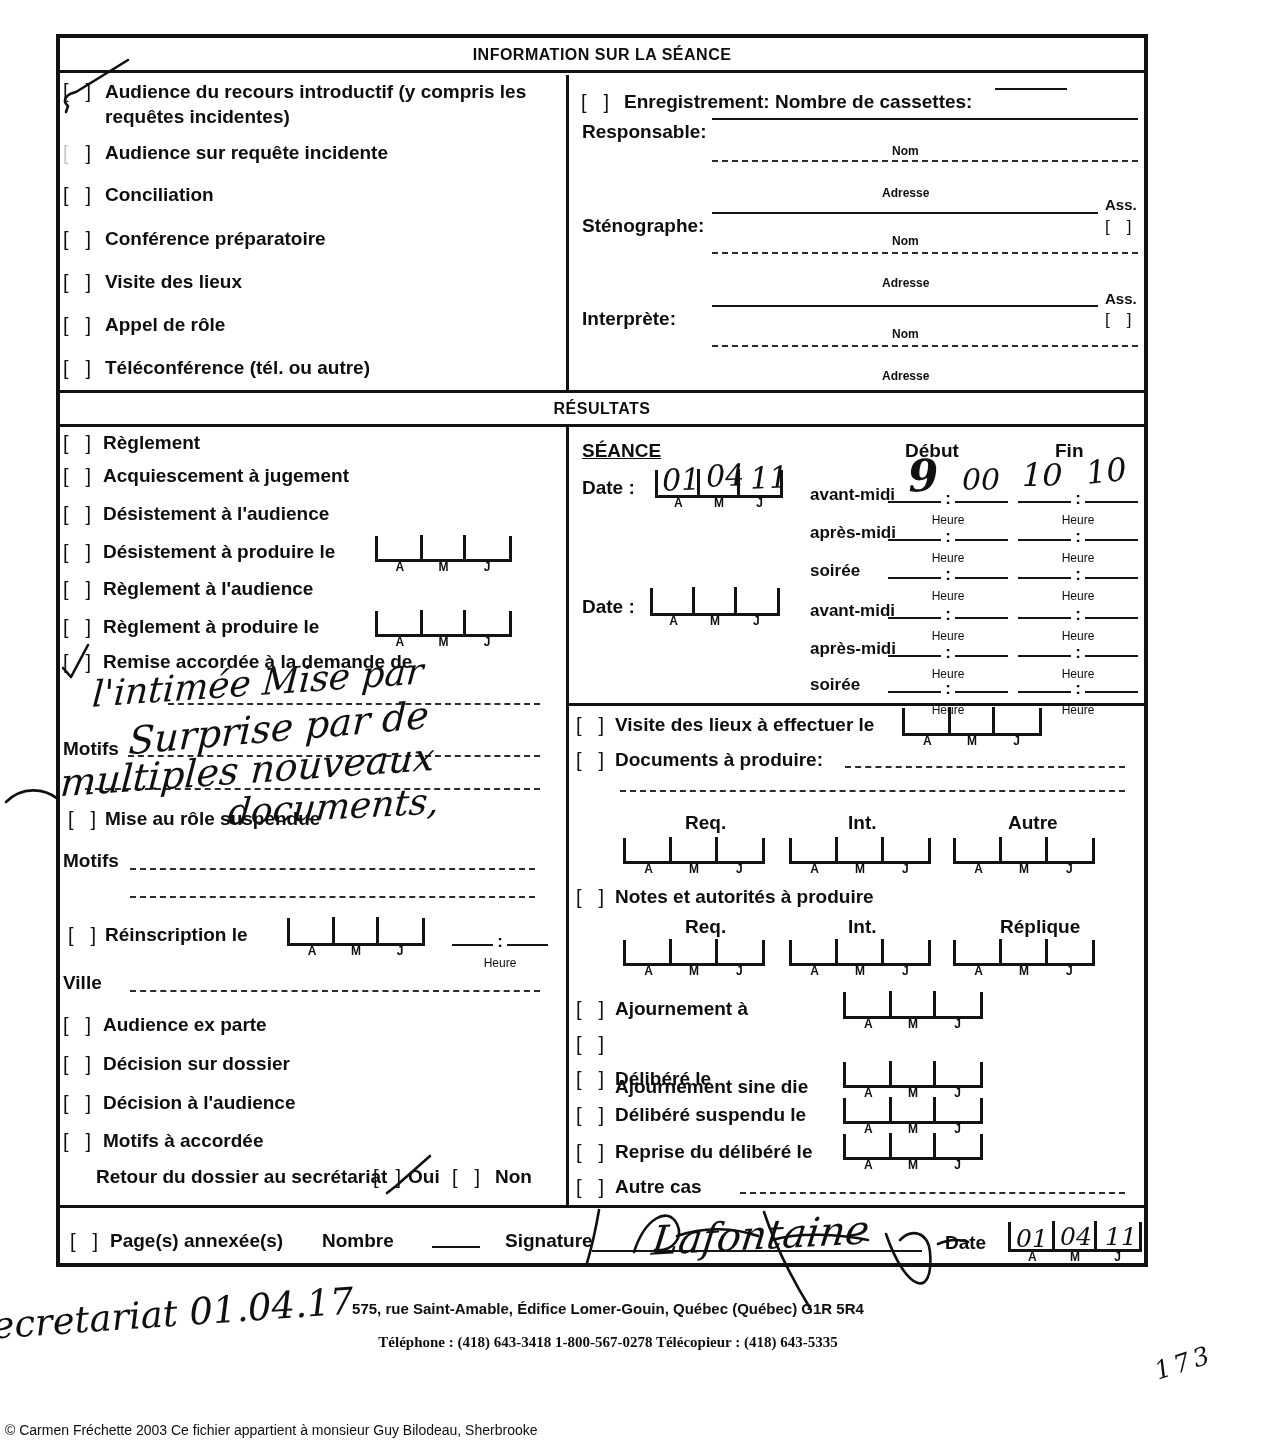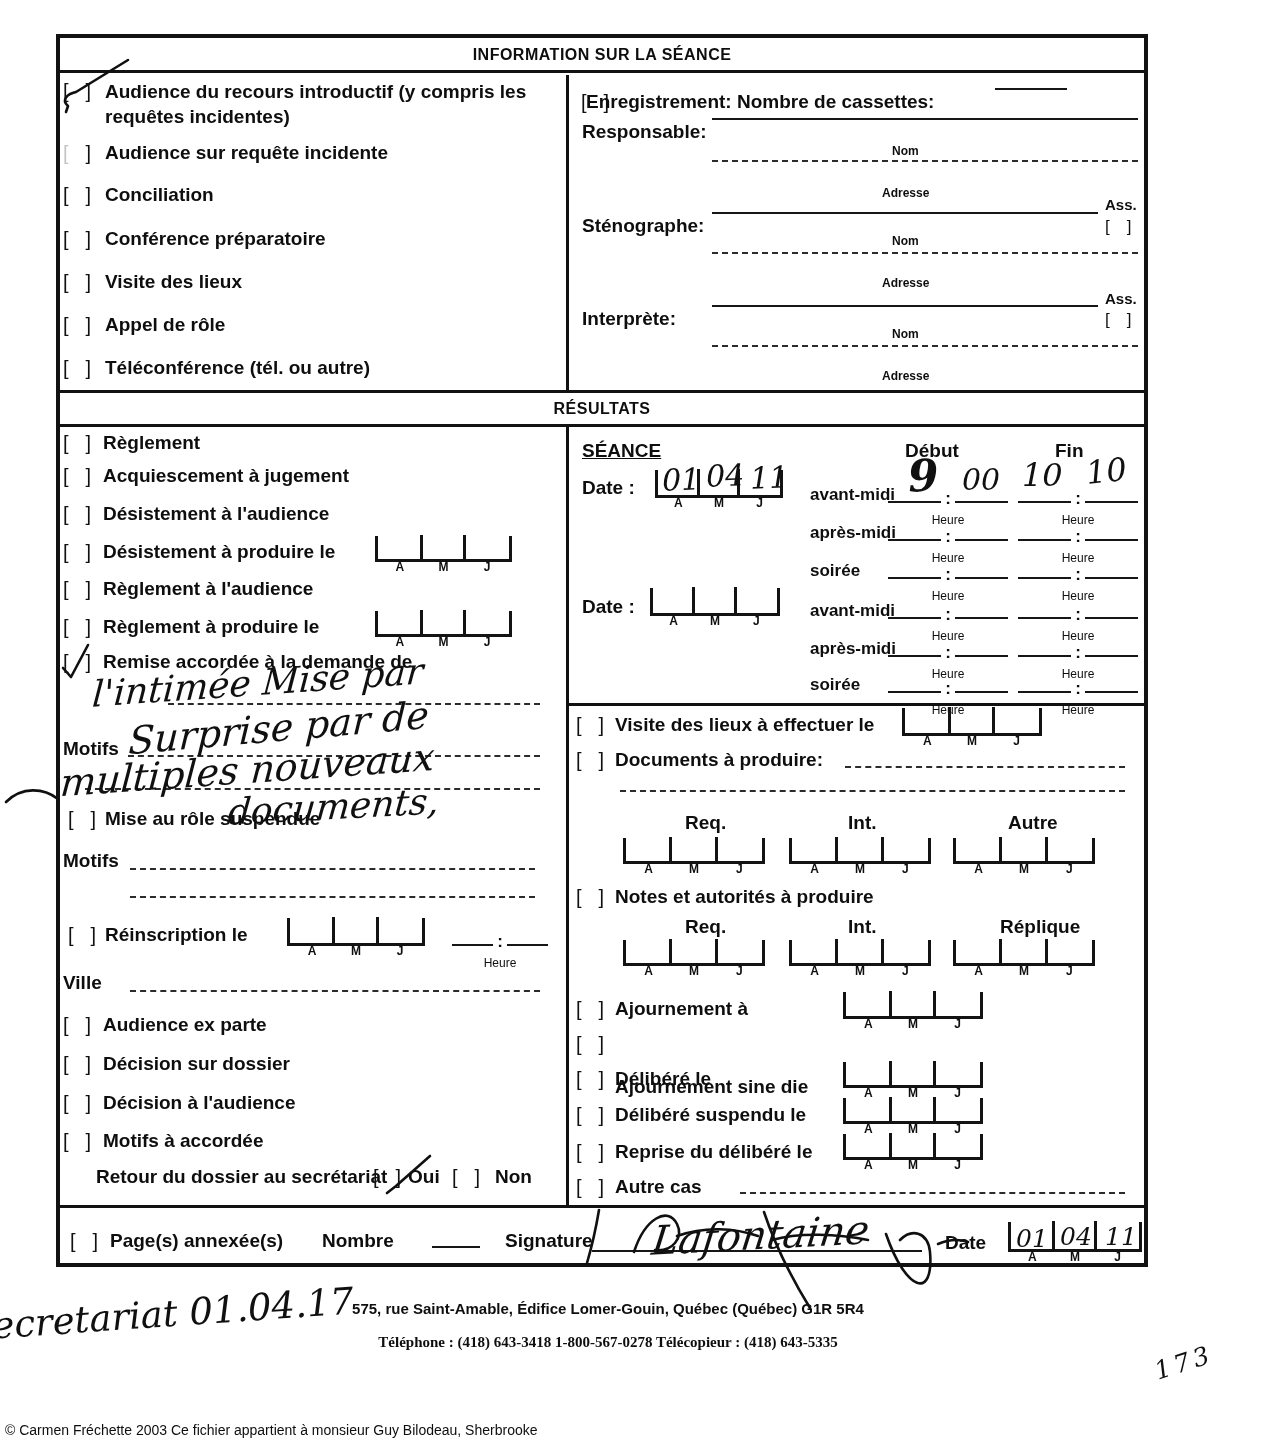--- a/index.html
+++ b/index.html
@@ -58,21 +58,21 @@
 <span class="cb" style="left:63px;top:228px;"></span>
 <span class="t" style="left:105px;top:228px;">Conférence préparatoire</span>
 <span class="cb" style="left:63px;top:271px;"></span>
 <span class="t" style="left:105px;top:271px;">Visite des lieux</span>
 <span class="cb" style="left:63px;top:314px;"></span>
 <span class="t" style="left:105px;top:314px;">Appel de rôle</span>
 <span class="cb" style="left:63px;top:357px;"></span>
 <span class="t" style="left:105px;top:357px;">Téléconférence (tél. ou autre)</span>
 
 <span class="cb" style="left:581px;top:91px;"></span>
-<span class="t" style="left:586px;top:91px;text-align:right;">Enregistrement: Nombre de cassettes:</span>
+<span class="t" style="left:624px;top:91px;text-align:right;">Enregistrement: Nombre de cassettes:</span>
 <div class="ln" style="left:995px;top:88px;width:72px;"></div>
 
 <span class="t" style="left:582px;top:121px;">Responsable:</span>
 <div class="ln" style="left:712px;top:118px;width:426px;"></div>
 <span class="sm" style="left:892px;top:144px;">Nom</span>
 <div class="ln dot" style="left:712px;top:160px;width:426px;"></div>
 <span class="sm" style="left:882px;top:186px;">Adresse</span>
 
 <span class="sm" style="left:1105px;top:196px;font-size:15px;">Ass.</span>
 <span class="t" style="left:582px;top:215px;">Sténographe:</span>

